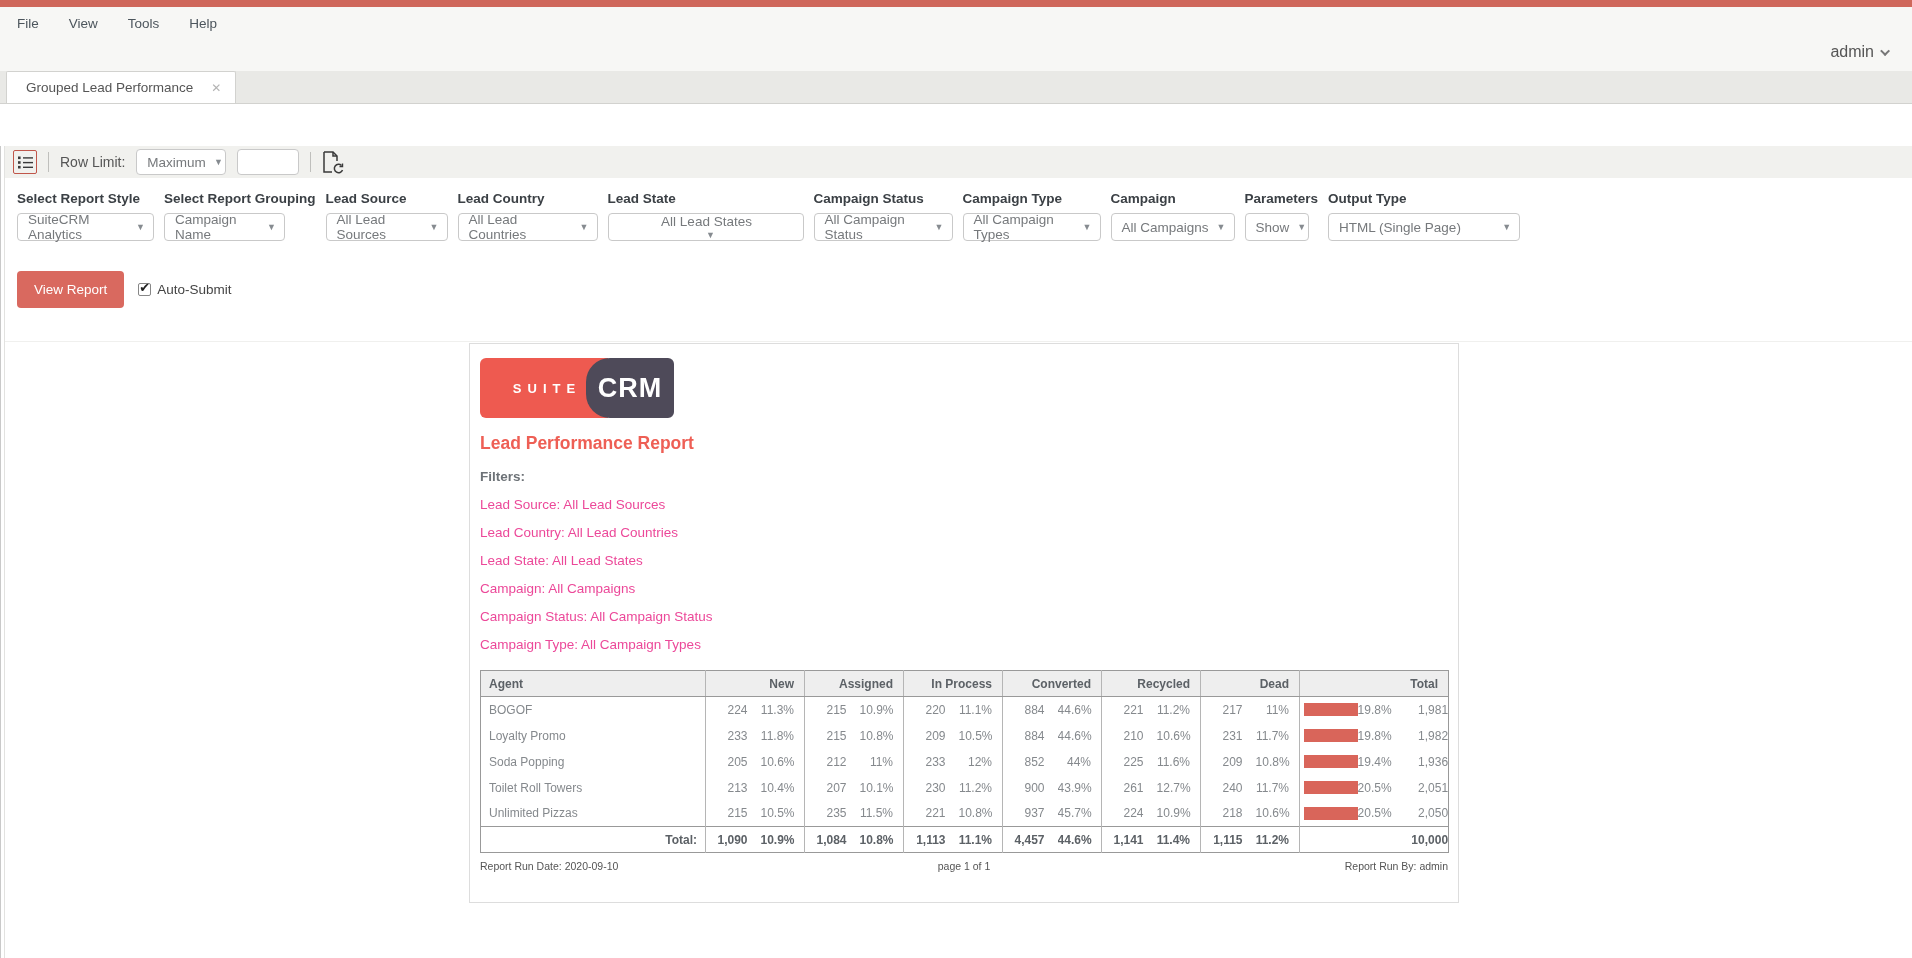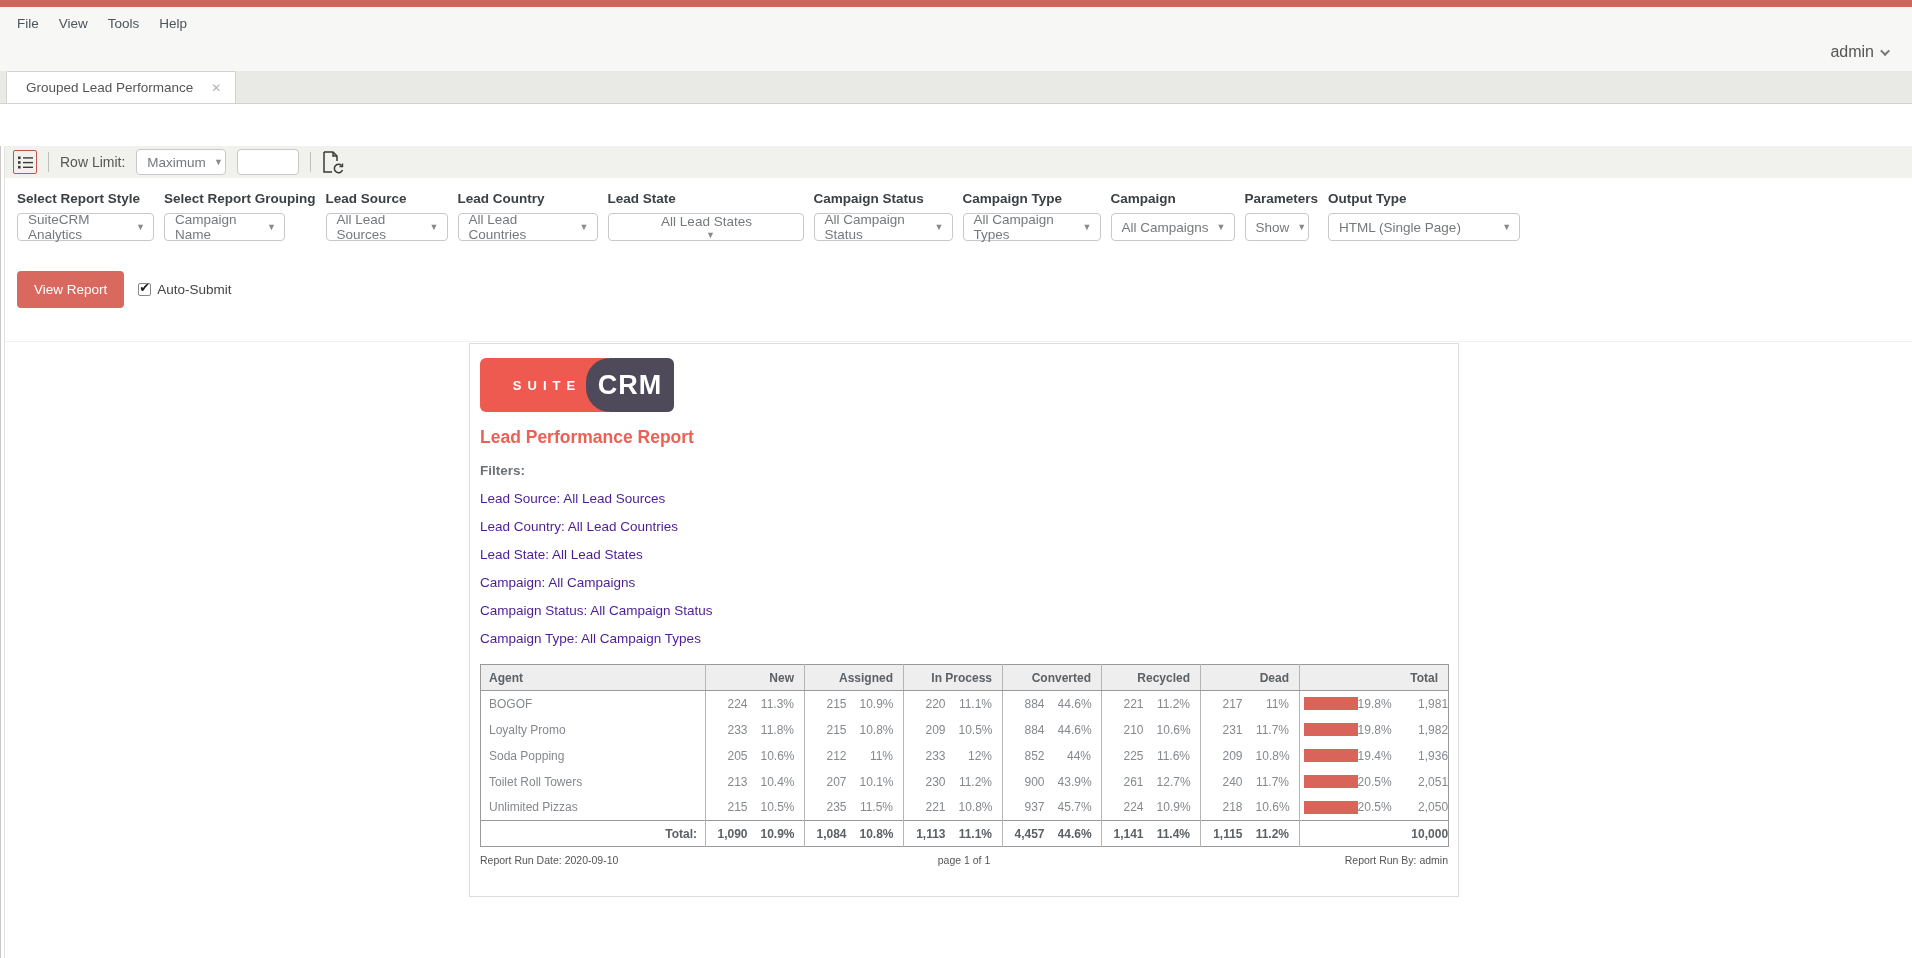--- a/index.html
+++ b/index.html
@@ -4,21 +4,21 @@
 <style>
   * { box-sizing: border-box; margin: 0; padding: 0; }
   html,body { width:1912px; height:958px; overflow:hidden; }
   body {
     font-family: "Liberation Sans", sans-serif;
     background:#ffffff; color:#444;
   }
   
   .topbar { height:7px; background:#cf675b; }
   .app-header { height:64px; background:#f7f7f5; padding:0 14px; position:relative; }
-  .menubar { display:flex; gap:2px; padding-top:6px; }
+  .menubar { display:flex; gap:12px; padding-top:6px; }
   .menu-item { font-size:13.5px; color:#4c555c; padding:3px 15px 3px 3px; cursor:default; }
   .opened-row { display:flex; align-items:center; gap:26px; margin-top:6px; }
   .opened-control { display:flex; align-items:center; gap:10px; color:#666; font-size:20px; }
   .chev { width:8px; height:8px; border-left:2px solid #777; border-bottom:2px solid #777;
           transform:rotate(-45deg) translateY(-2px); display:inline-block; }
   .icon-btn { background:none; border:none; display:flex; align-items:center; }
   .user-control { position:absolute; right:22px; top:36px; display:flex; align-items:center; gap:9px;
                   color:#555; font-size:16px; }
   .user-control .chev { width:7px; height:7px; }
   
@@ -62,30 +62,30 @@
   .checkbox-wrap { display:flex; align-items:center; gap:6px; }
   .checkbox { width:13px; height:13px; border:1px solid #878787; border-radius:2px; background:#fff;
               position:relative; }
   .checkbox.checked::after { content:"\2714"; position:absolute; left:0px; top:-4px;
                              font-size:13px; color:#222; }
   .checkbox-label { font-size:13.5px; color:#444; }
   
   .report-area { margin-top:33px; border-top:1px solid #f0f0ee; }
   .report-card { width:990px; margin-left:464px; margin-top:1px; background:#fff;
                  border:1px solid #dddddd; padding:14px 10px 30px 10px; }
-  .logo { display:flex; width:216px; height:54px; border-radius:6px; overflow:hidden; }
+  .logo { display:flex; width:216px; height:60px; border-radius:6px; overflow:hidden; }
   .logo-suite { background:#ee5a50; color:#fff; width:128px; display:flex; align-items:center;
                 justify-content:center; font-size:13px; font-weight:bold; letter-spacing:6px;
                 padding-left:6px; }
   .logo-crm { background:#4e4a59; color:#fff; width:88px; margin-left:-22px; border-radius:24px 6px 6px 24px;
               display:flex; align-items:center; justify-content:center; font-size:27px; font-weight:bold;
               letter-spacing:1px; }
   .report-title { color:#ee5f55; font-size:17.5px; font-weight:bold; margin-top:15px; }
   .report-filters-heading { font-size:13.5px; font-weight:bold; color:#6d7277; margin-top:15px; }
-  .report-filter-line { font-size:13.5px; color:#4c1d95; margin-top:13px; }
+  .report-filter-line { font-size:13.5px; color:#ec4899; margin-top:13px; }
   
   table.report-table { width:968px; border-collapse:collapse; table-layout:fixed;
                        border:1px solid #999; margin-top:18px; font-size:12px; color:#85898d; }
   .report-table th, .report-table td { height:26px; padding:0; font-weight:normal; white-space:nowrap; overflow:hidden; }
   .report-table th { background:#eeeeee; color:#5c6166; font-weight:bold; border-bottom:1px solid #999; }
   .report-table .agent { text-align:left; padding-left:8px; }
   .report-table .num { text-align:right; padding-right:13px; }
   .report-table .pct { text-align:right; padding-right:10px; }
   .report-table .group-start { border-left:1px solid #b5b5b5; }
   .report-table th.group { text-align:right; padding-right:10px; }

